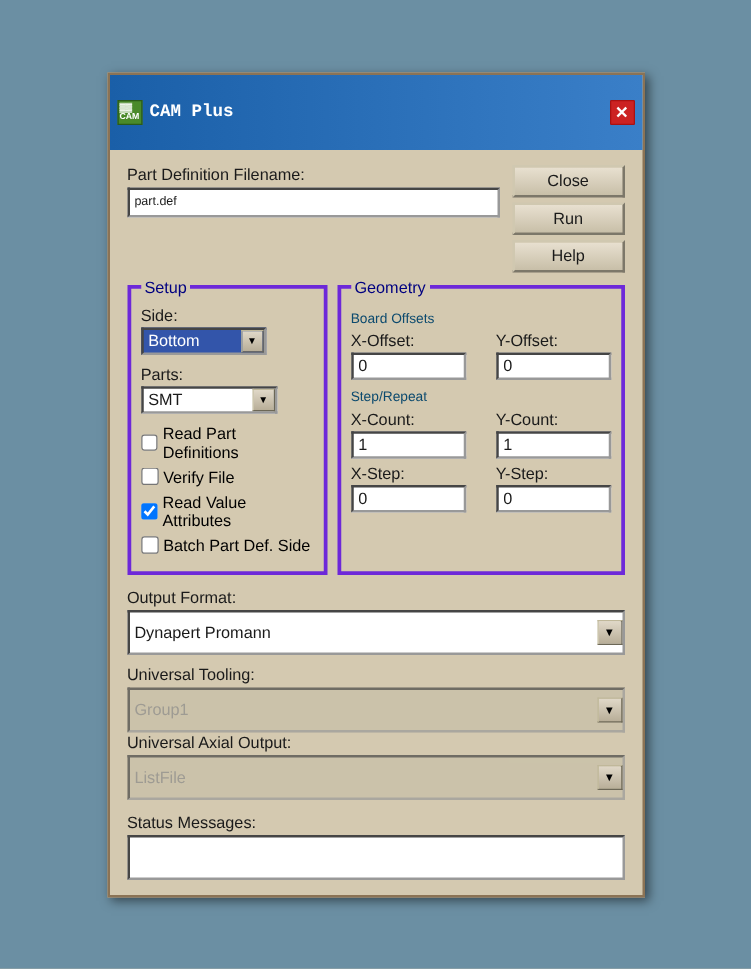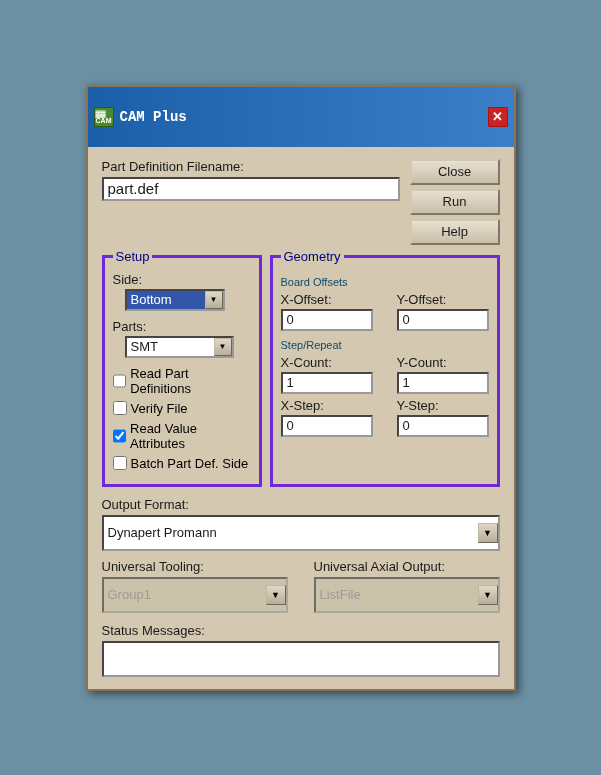--- a/index.html
+++ b/index.html
@@ -94,21 +94,21 @@
       margin-bottom: 3px;
       font-size: 13px;
     }
 
     .text-input {
       width: 100%;
       height: 24px;
       background: white;
       border: 2px inset #999;
       padding: 2px 4px;
-      font-size: 15px;
+      font-size: 10px;
       font-family: inherit;
       color: #1a1a1a;
     }
 
     .buttons-col {
       display: flex;
       flex-direction: column;
       gap: 4px;
       min-width: 90px;
     }
@@ -179,21 +179,20 @@
       color: white;
       border: 2px inset #999;
       padding: 1px 4px;
       font-size: 13px;
       font-family: inherit;
       appearance: none;
       -webkit-appearance: none;
       padding-right: 22px;
       min-width: 100px;
       cursor: pointer;
-      margin-left: 12px;
     }
 
     .select-control.light {
       background: white;
       color: #1a1a1a;
     }
 
     .select-arrow {
       position: absolute;
       right: 2px;
@@ -288,21 +287,21 @@
       border: 1px outset #c0b89a;
       display: flex;
       align-items: center;
       justify-content: center;
       font-size: 9px;
       pointer-events: none;
     }
 
     .two-col {
       display: grid;
-      grid-template-columns: 1fr 1fr;
+      grid-template-columns: 1fr;
       gap: 0 26px;
       margin-bottom: 10px;
     }
 
     .status-section {
       margin-top: 4px;
     }
 
     .status-box {
       width: 100%;

